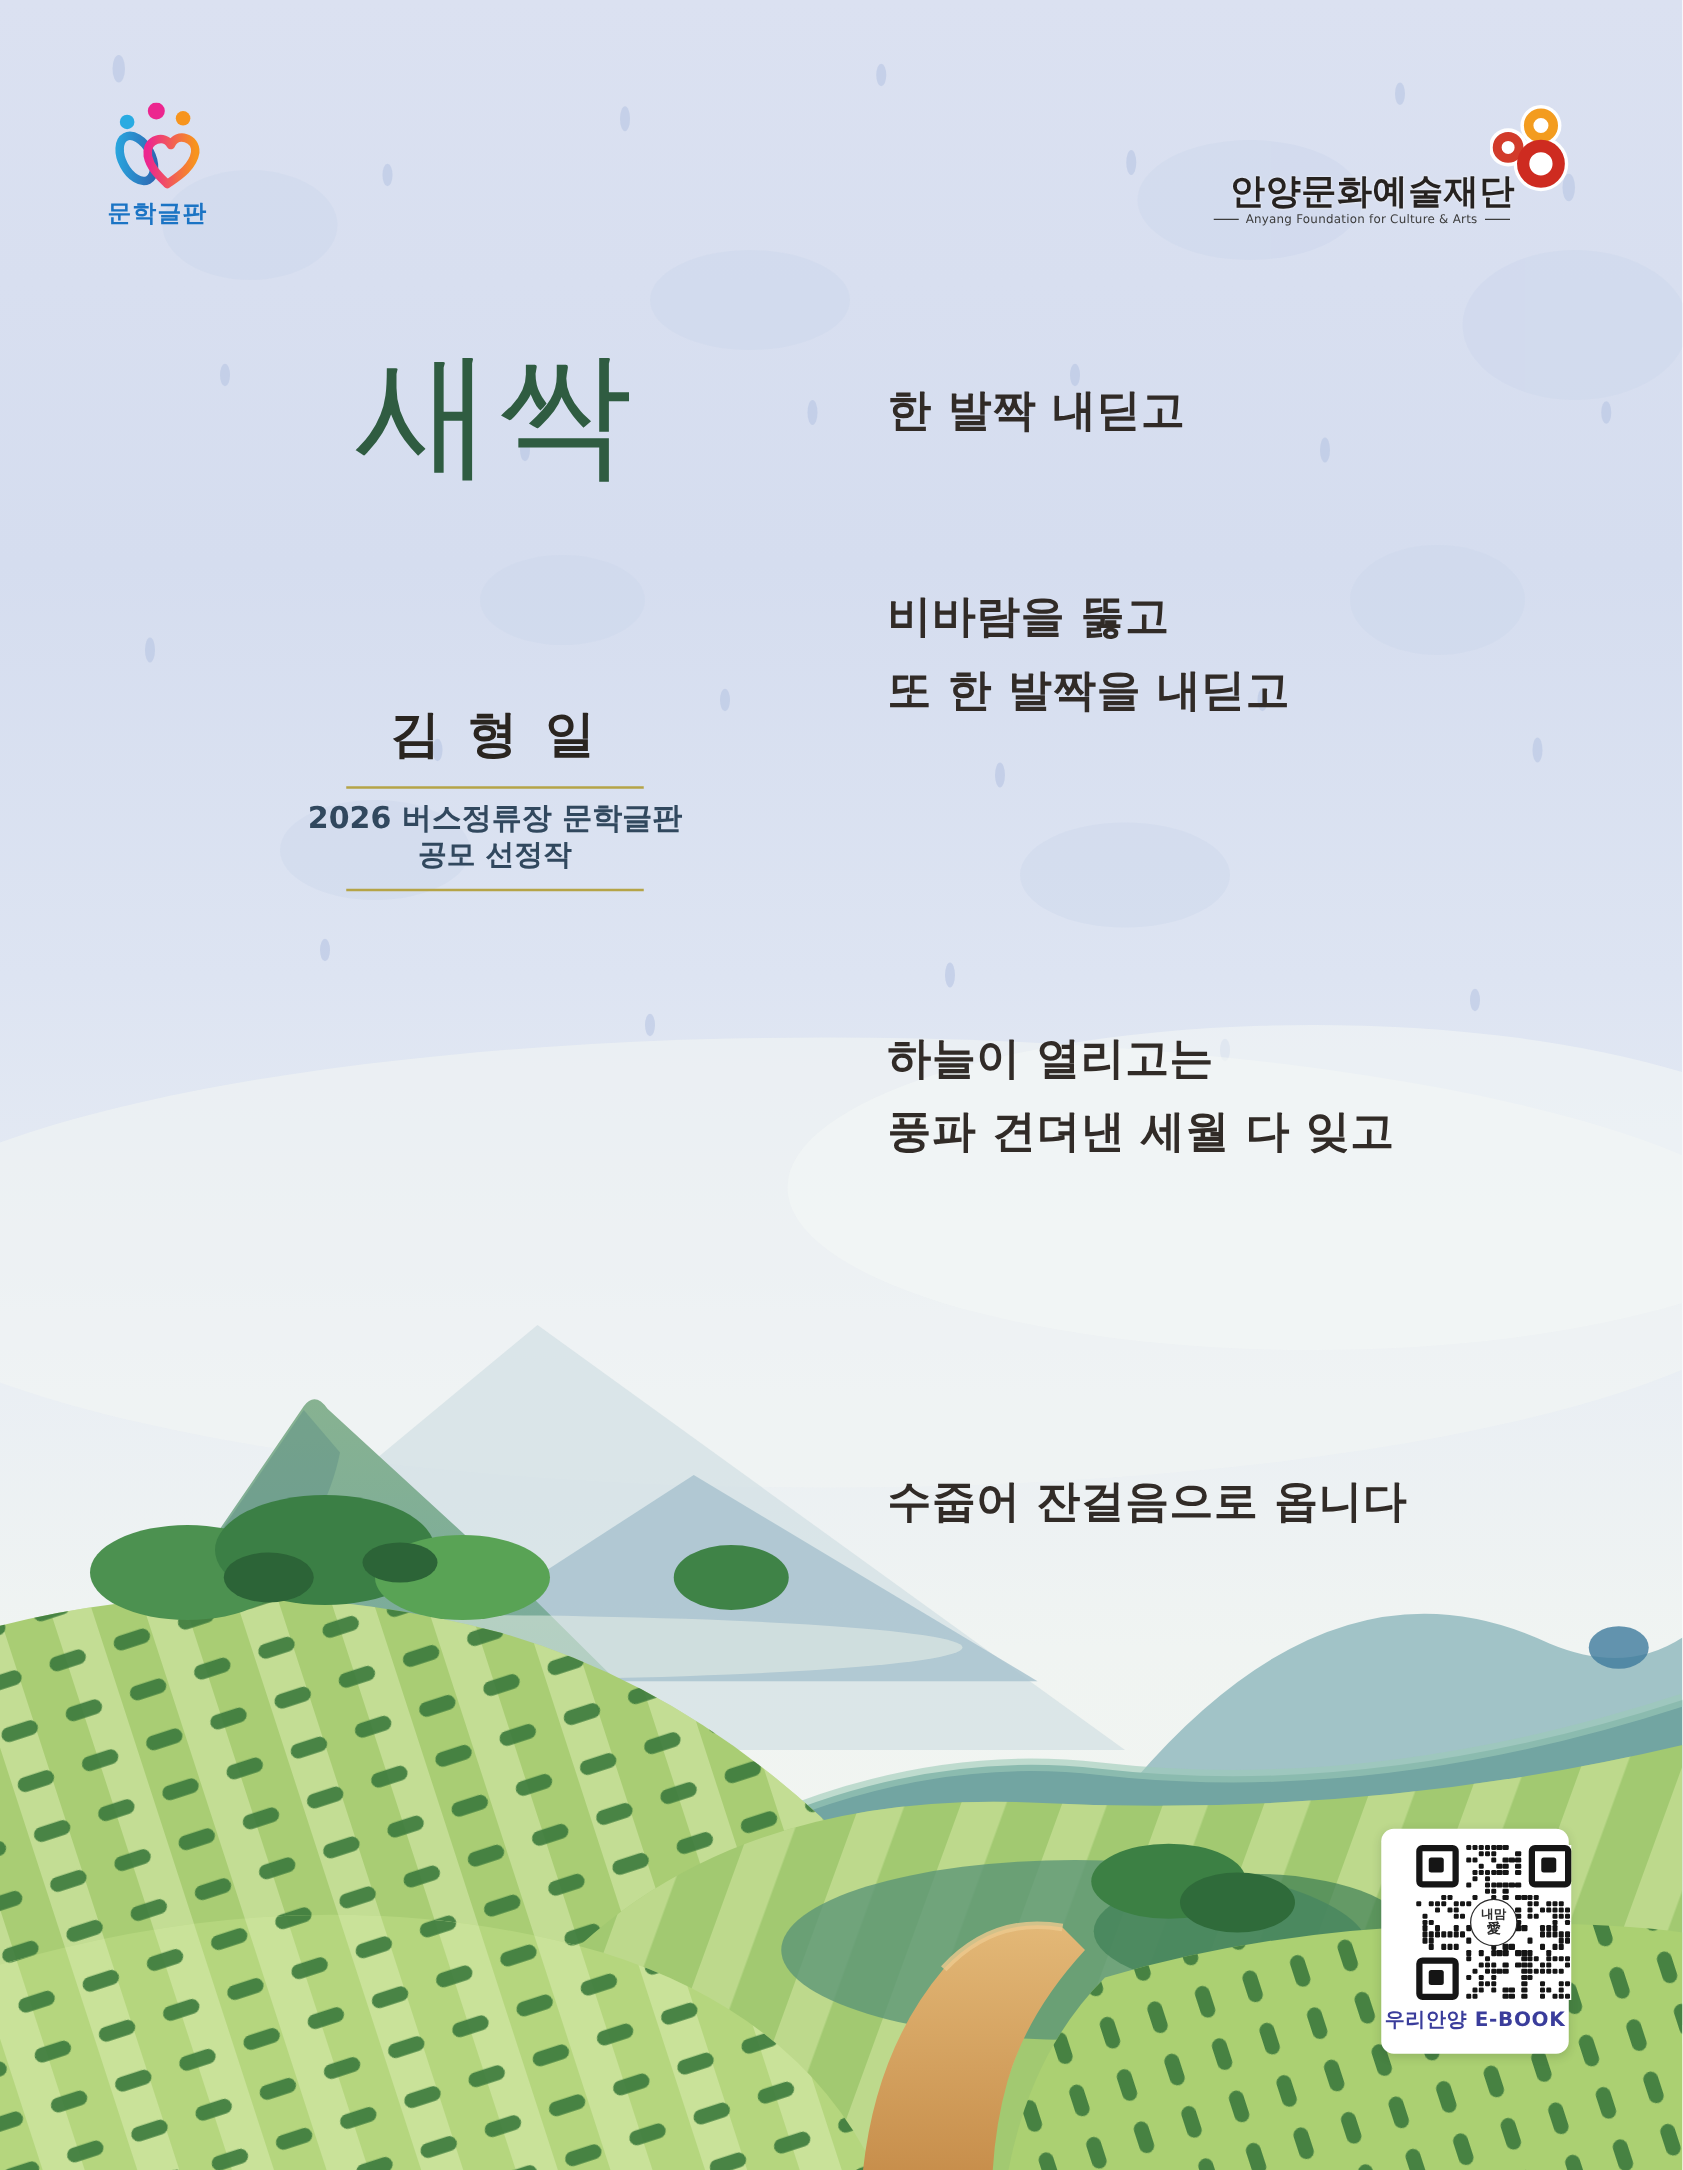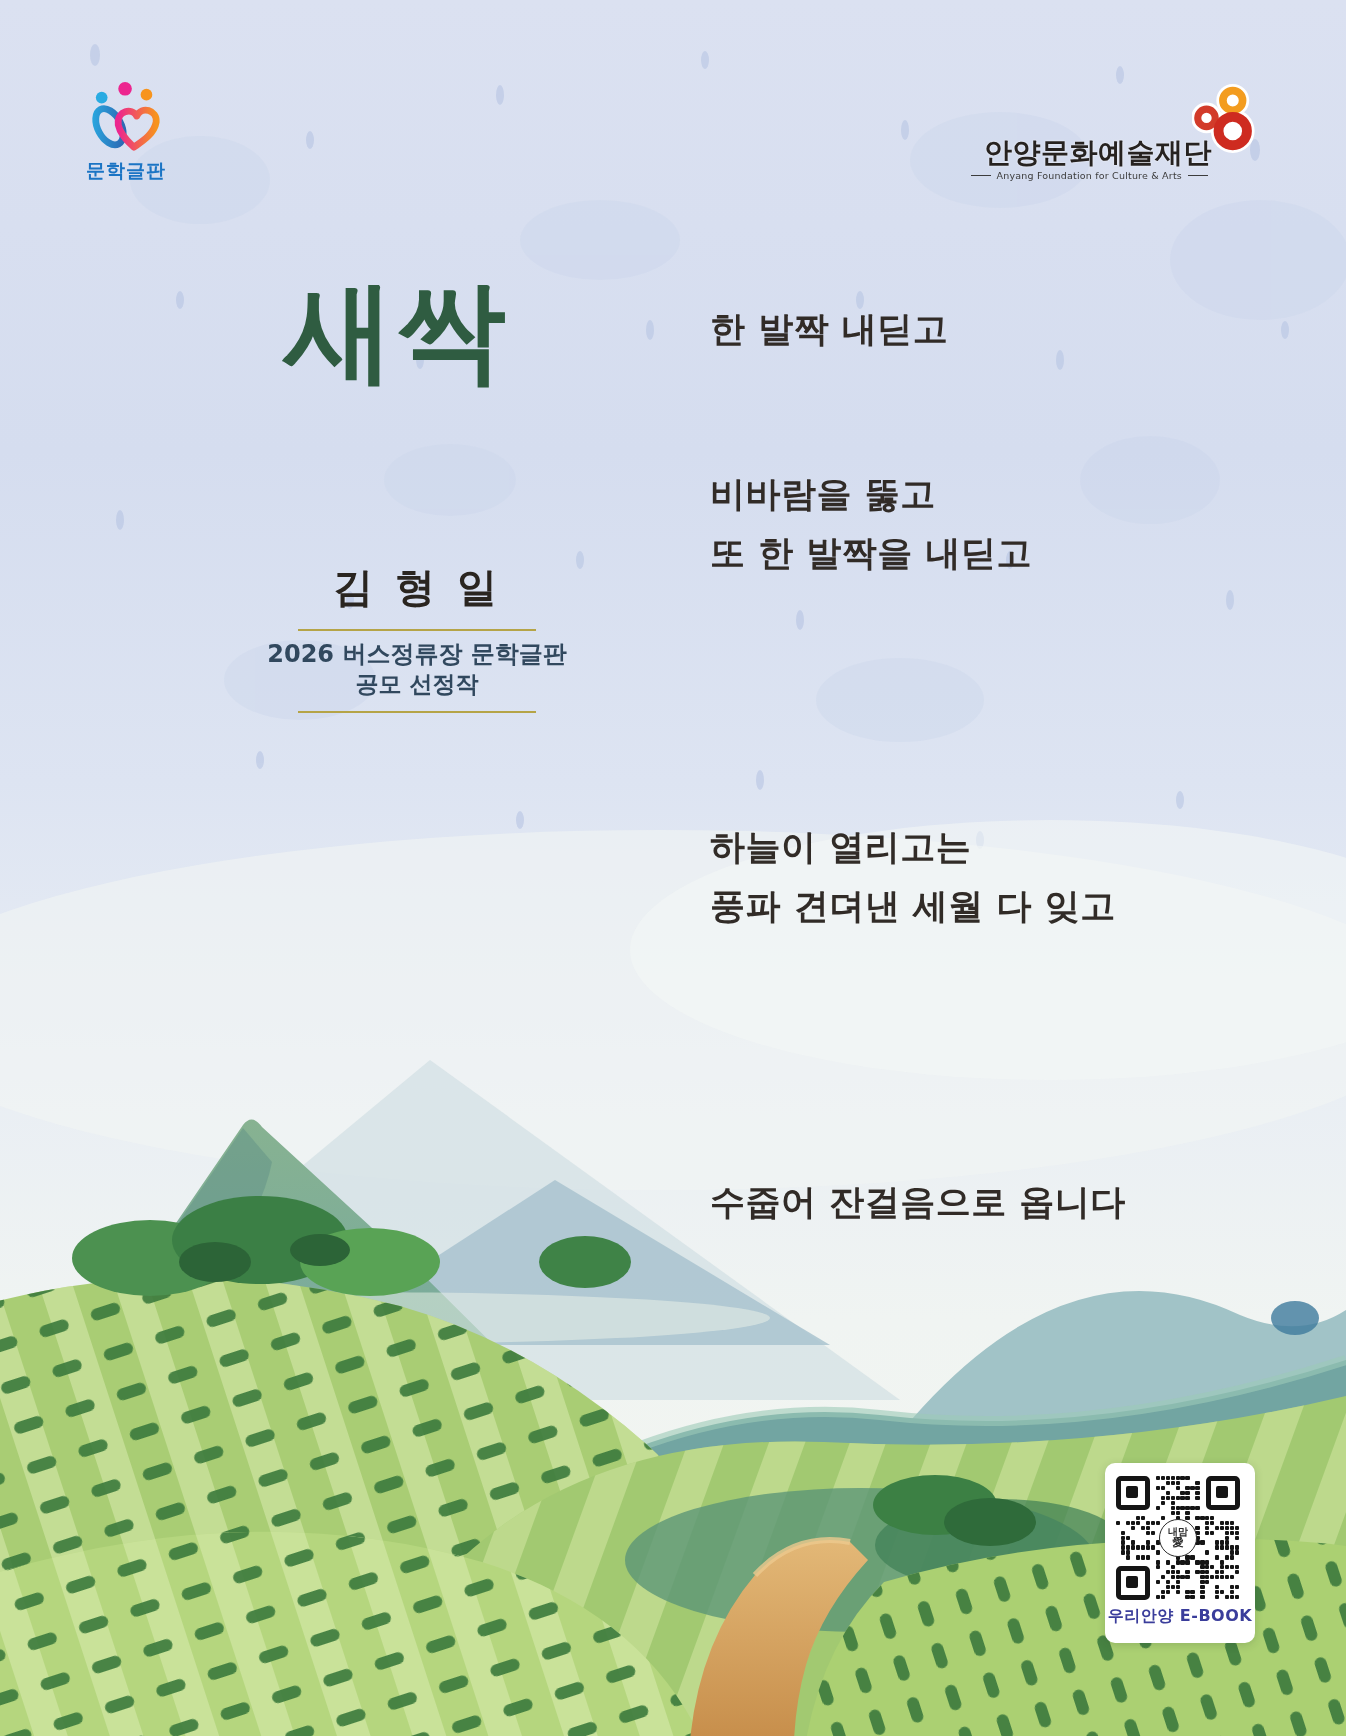--- a/index.html
+++ b/index.html
@@ -16,35 +16,35 @@
   .fdn{position:absolute;right:92px;top:84px;width:300px;}
   .fdn-icon{position:absolute;right:-2px;top:0;}
   .fdn-name{position:absolute;right:42px;top:50px;width:258px;text-align:right;
     font-size:28px;font-weight:900;color:#262220;letter-spacing:0.5px;white-space:nowrap;
     text-shadow:0 0 2px rgba(255,255,255,.9);}
   .fdn-sub{position:absolute;right:40px;top:86px;width:262px;display:flex;align-items:center;justify-content:flex-end;
     font-size:9.5px;color:#3c3c3c;letter-spacing:0.2px;white-space:nowrap;}
   .fdn-sub::before,.fdn-sub::after{content:"";display:inline-block;width:20px;height:1px;background:#3c3c3c;margin:0 6px;}
   
   .title{position:absolute;left:250px;top:268px;width:292px;text-align:center;
-    font-size:110px;line-height:1.15;font-weight:700;color:#2f5c41;letter-spacing:2px;}
-  .author-block{position:absolute;left:246px;top:560px;width:300px;text-align:center;margin-left:21px;}
+    font-size:110px;line-height:1.15;font-weight:400;color:#2f5c41;letter-spacing:2px;}
+  .author-block{position:absolute;left:246px;top:560px;width:300px;text-align:center;}
   .author-name{font-size:40px;font-weight:700;color:#2a2520;letter-spacing:4px;}
   .rule{width:238px;height:2px;background:#b5a447;margin:14px auto 0 auto;}
   .contest1{margin-top:8px;font-size:24px;font-weight:bold;color:#31485e;line-height:30px;}
   .contest2{font-size:23px;font-weight:bold;color:#31485e;line-height:30px;}
   .rule2{margin-top:12px;}
   
   .stanza{position:absolute;left:710px;font-size:35px;line-height:59px;font-weight:600;
     color:#312b27;letter-spacing:0.5px;white-space:nowrap;}
   .s1{top:300px}.s2{top:465px}.s3{top:650px}.s4{top:818px}.s5{top:1000px}.s6{top:1173px}
   
   .qr-panel{position:absolute;left:1105px;top:1463px;width:150px;height:180px;background:#fff;
     border-radius:10px;box-shadow:0 2px 8px rgba(40,60,40,.18);}
-  .qr-box{position:absolute;left:11px;top:13px;width:124px;height:124px;background:#fff;}
+  .qr-box{position:absolute;left:28px;top:13px;width:124px;height:124px;background:#fff;}
   .qr-modules{position:absolute;inset:0;}
   .qrm{position:absolute;width:4.2px;height:4.2px;background:#151515;border-radius:1px;}
   .qr-finder{position:absolute;width:24px;height:24px;border:5px solid #151515;border-radius:5px;}
   .qf-tl{left:0;top:0}.qf-tr{right:0;top:0}.qf-bl{left:0;bottom:0}
   .qr-finder::after{content:"";position:absolute;left:5px;top:5px;width:12px;height:12px;background:#151515;border-radius:2px;}
   .qr-stamp{position:absolute;left:50%;top:50%;transform:translate(-50%,-50%);width:36px;height:36px;
     border:1.5px solid #2b2b2b;border-radius:50%;background:#fff;display:flex;flex-direction:column;
     align-items:center;justify-content:center;line-height:1.05;color:#2b2b2b;font-weight:bold;}
   .qr-stamp .l1{font-size:10px}.qr-stamp .l2{font-size:11px}
   .qr-caption{position:absolute;left:0;right:0;top:143px;text-align:center;

